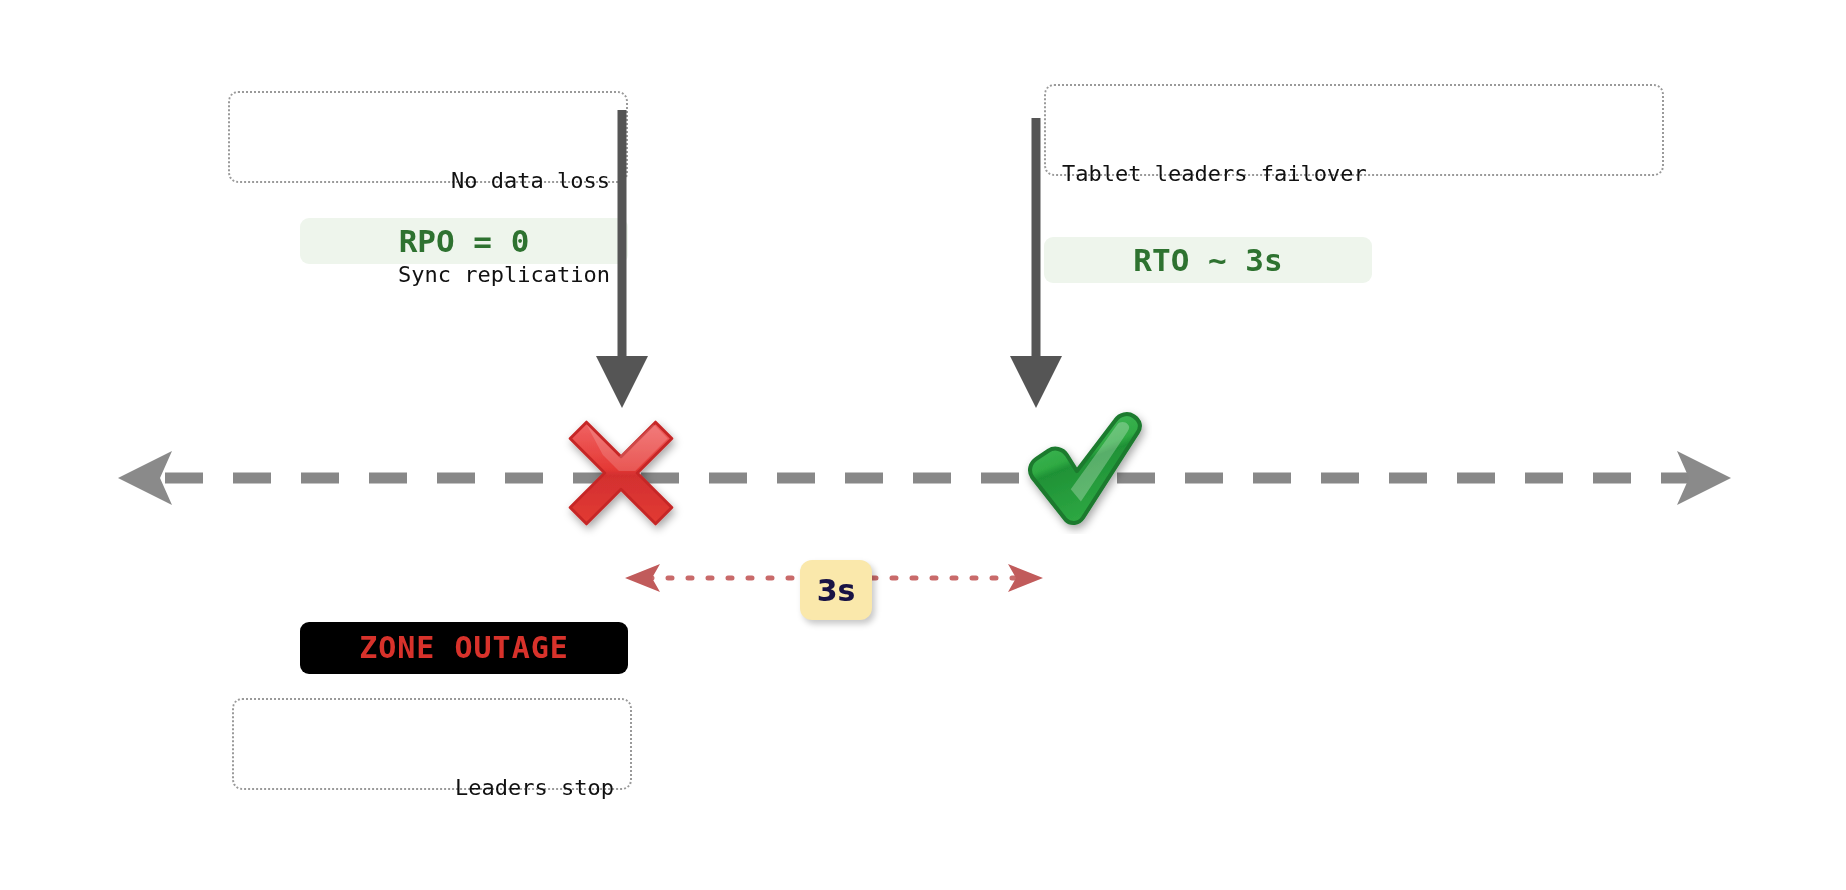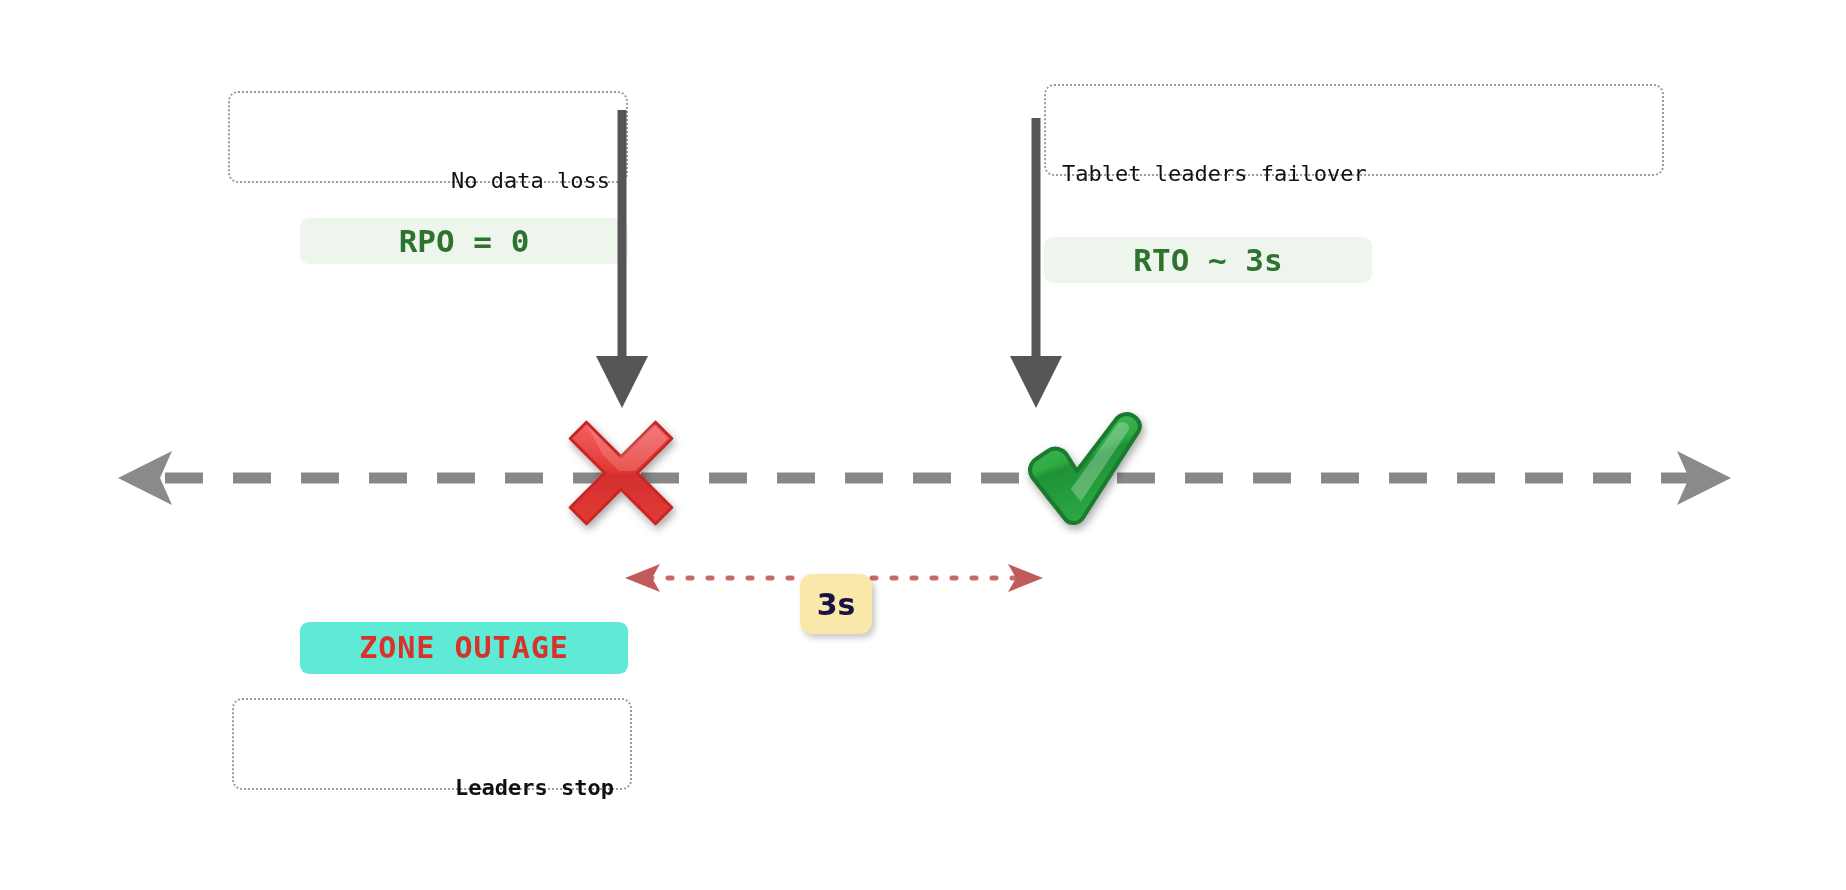--- a/index.html
+++ b/index.html
@@ -47,21 +47,21 @@
     font-size: 31px;
     line-height: 46px;
     text-align: center;
     box-sizing: border-box;
     white-space: pre;
   }
 
   
   .badge-outage {
     position: absolute;
-    background: #5eead4;
+    background: #000000;
     border-radius: 9px;
     color: #d8322b;
     font-family: "DejaVu Sans Mono", monospace;
     font-weight: bold;
     font-size: 30px;
     letter-spacing: 1px;
     line-height: 52px;
     text-align: center;
     box-sizing: border-box;
     white-space: pre;
@@ -120,20 +120,21 @@
     </g>
 
     <g>
       <line x1="1036" y1="118" x2="1036" y2="378" stroke="#555555" stroke-width="9"></line>
       <path d="M 1036 408 L 1010 356 L 1062 356 Z" fill="#555555"></path>
     </g>
   </svg>
 
   <div class="callout right-align" style="left:228px; top:91px; width:400px; height:92px;">
     <div>No data loss</div>
+    <div>Sync replication</div>
   </div>
 
   <div class="badge-metric" style="left:300px; top:218px; width:328px; height:46px;">RPO = 0</div>
 
   <div class="callout left-align" style="left:1044px; top:84px; width:620px; height:92px;">
     <div>Tablet leaders failover</div>
   </div>
 
   <div class="badge-metric" style="left:1044px; top:228px; width:328px; height:46px;margin-top:9px;">RTO ~ 3s</div>
 
@@ -177,22 +178,22 @@
 
     <line x1="648" y1="578" x2="800" y2="578" stroke="#c96a6a" stroke-width="5" stroke-dasharray="4 16" stroke-linecap="round"></line>
 
     <line x1="872" y1="578" x2="1020" y2="578" stroke="#c96a6a" stroke-width="5" stroke-dasharray="4 16" stroke-linecap="round"></line>
 
     <path d="M 625 578 L 660 564 L 652 578 L 660 592 Z" fill="#c15b5b"></path>
 
     <path d="M 1043 578 L 1008 564 L 1016 578 L 1008 592 Z" fill="#c15b5b"></path>
   </svg>
 
-  <div class="pill-duration" style="left:800px; top:574px; width:72px; height:60px;">3s</div>
+  <div class="pill-duration" style="left:800px; top:560px; width:72px; height:60px;">3s</div>
 
   <div class="badge-outage" style="left:300px; top:622px; width:328px; height:52px;">ZONE OUTAGE</div>
 
-  <div class="callout right-align" style="left:232px; top:698px; width:400px; height:92px;font-weight:bold;">
+  <div class="callout right-align" style="left:232px; top:698px; width:400px; height:92px;">
     <div>Leaders stop</div>
     
   </div>
 
 </div>
 
 </body></html>

